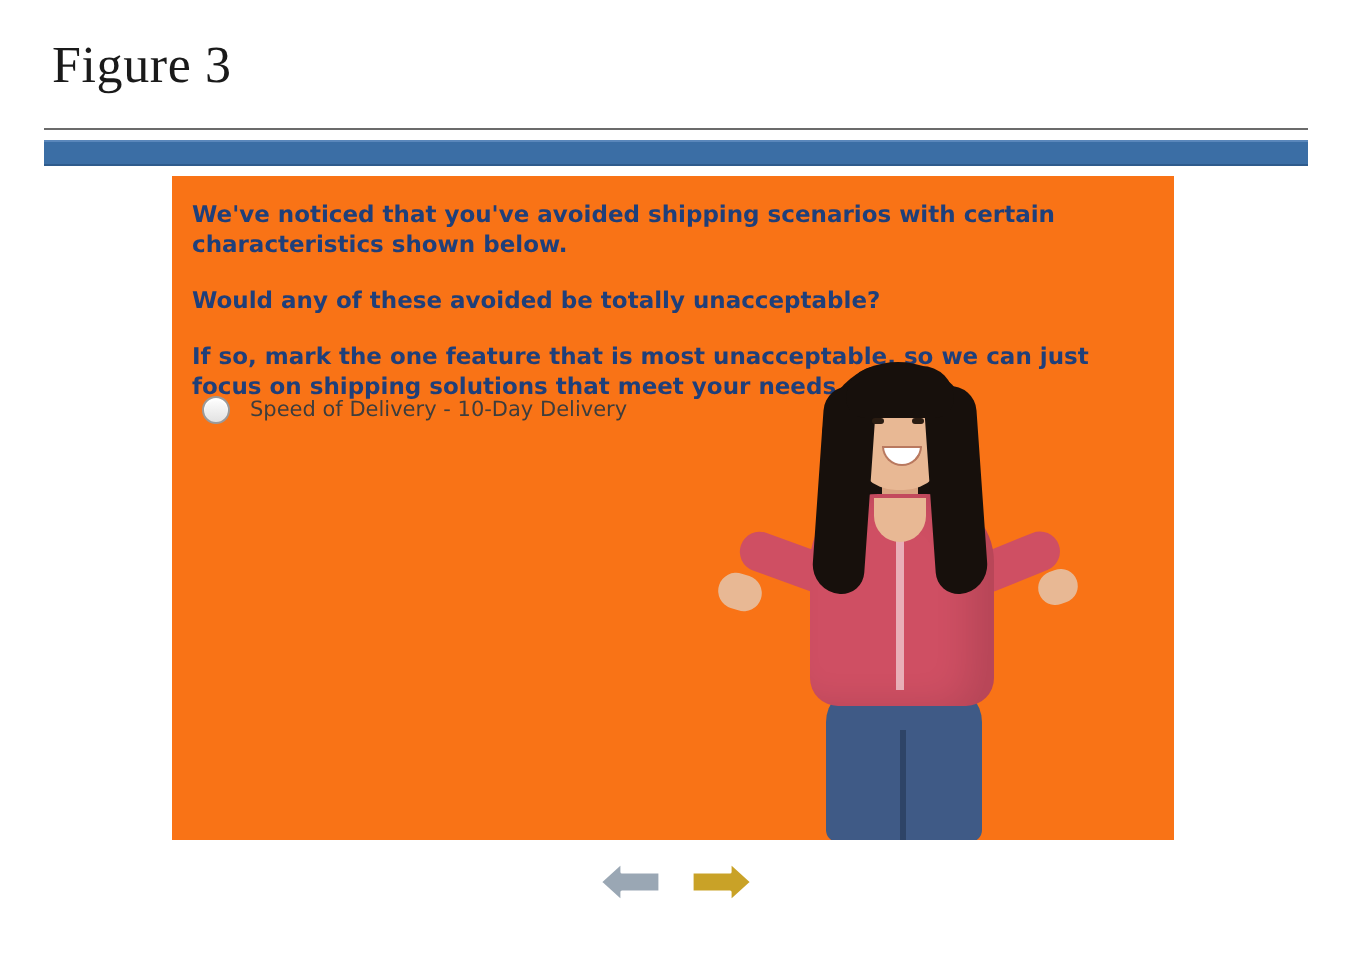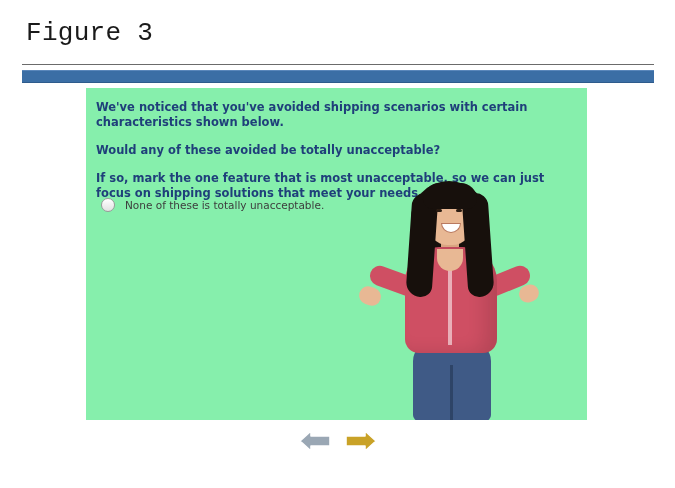--- a/index.html
+++ b/index.html
@@ -24,21 +24,21 @@
   }
 
   .figure-title {
     position: absolute;
     left: 26px;
     top: 18px;
     font-size: 26px;
     font-weight: 400;
     color: #1a1a1a;
     letter-spacing: 0.3px;
-    font-family: Liberation Mono, monospace;
+    font-family: Liberation Serif, serif;
   }
 
   .title-rule {
     position: absolute;
     left: 22px;
     top: 64px;
     width: 632px;
     height: 1px;
     background: #6b6b6b;
   }
@@ -53,21 +53,21 @@
     border-top: 1px solid #5a87bb;
     border-bottom: 1px solid #2e5b8c;
   }
 
   .survey-panel {
     position: absolute;
     left: 86px;
     top: 88px;
     width: 501px;
     height: 332px;
-    background: #86efac;
+    background: #f97316;
     overflow: hidden;
   }
 
   .survey-text {
     position: absolute;
     left: 10px;
     top: 12px;
     width: 470px;
   }
 
@@ -279,21 +279,21 @@
 
     <div class="survey-text">
       <div class="q-line">We've noticed that you've avoided shipping scenarios with certain characteristics shown below.</div>
       <div class="q-line">Would any of these avoided be totally unacceptable?</div>
       <div class="q-line">If so, mark the one feature that is most unacceptable, so we can just focus on shipping solutions that meet your needs.</div>
     </div>
 
     <div class="options">
       <div class="option-row">
         <span class="radio"></span>
-        <span class="option-label">None of these is totally unacceptable.</span>
+        <span class="option-label">Speed of Delivery - 10-Day Delivery</span>
       </div>
     </div>
 
     <div class="person">
       <div class="p-hair-back"></div>
       <div class="p-arm-l"></div>
       <div class="p-hand-l"></div>
       <div class="p-arm-r"></div>
       <div class="p-hand-r"></div>
       <div class="p-jeans"></div>

